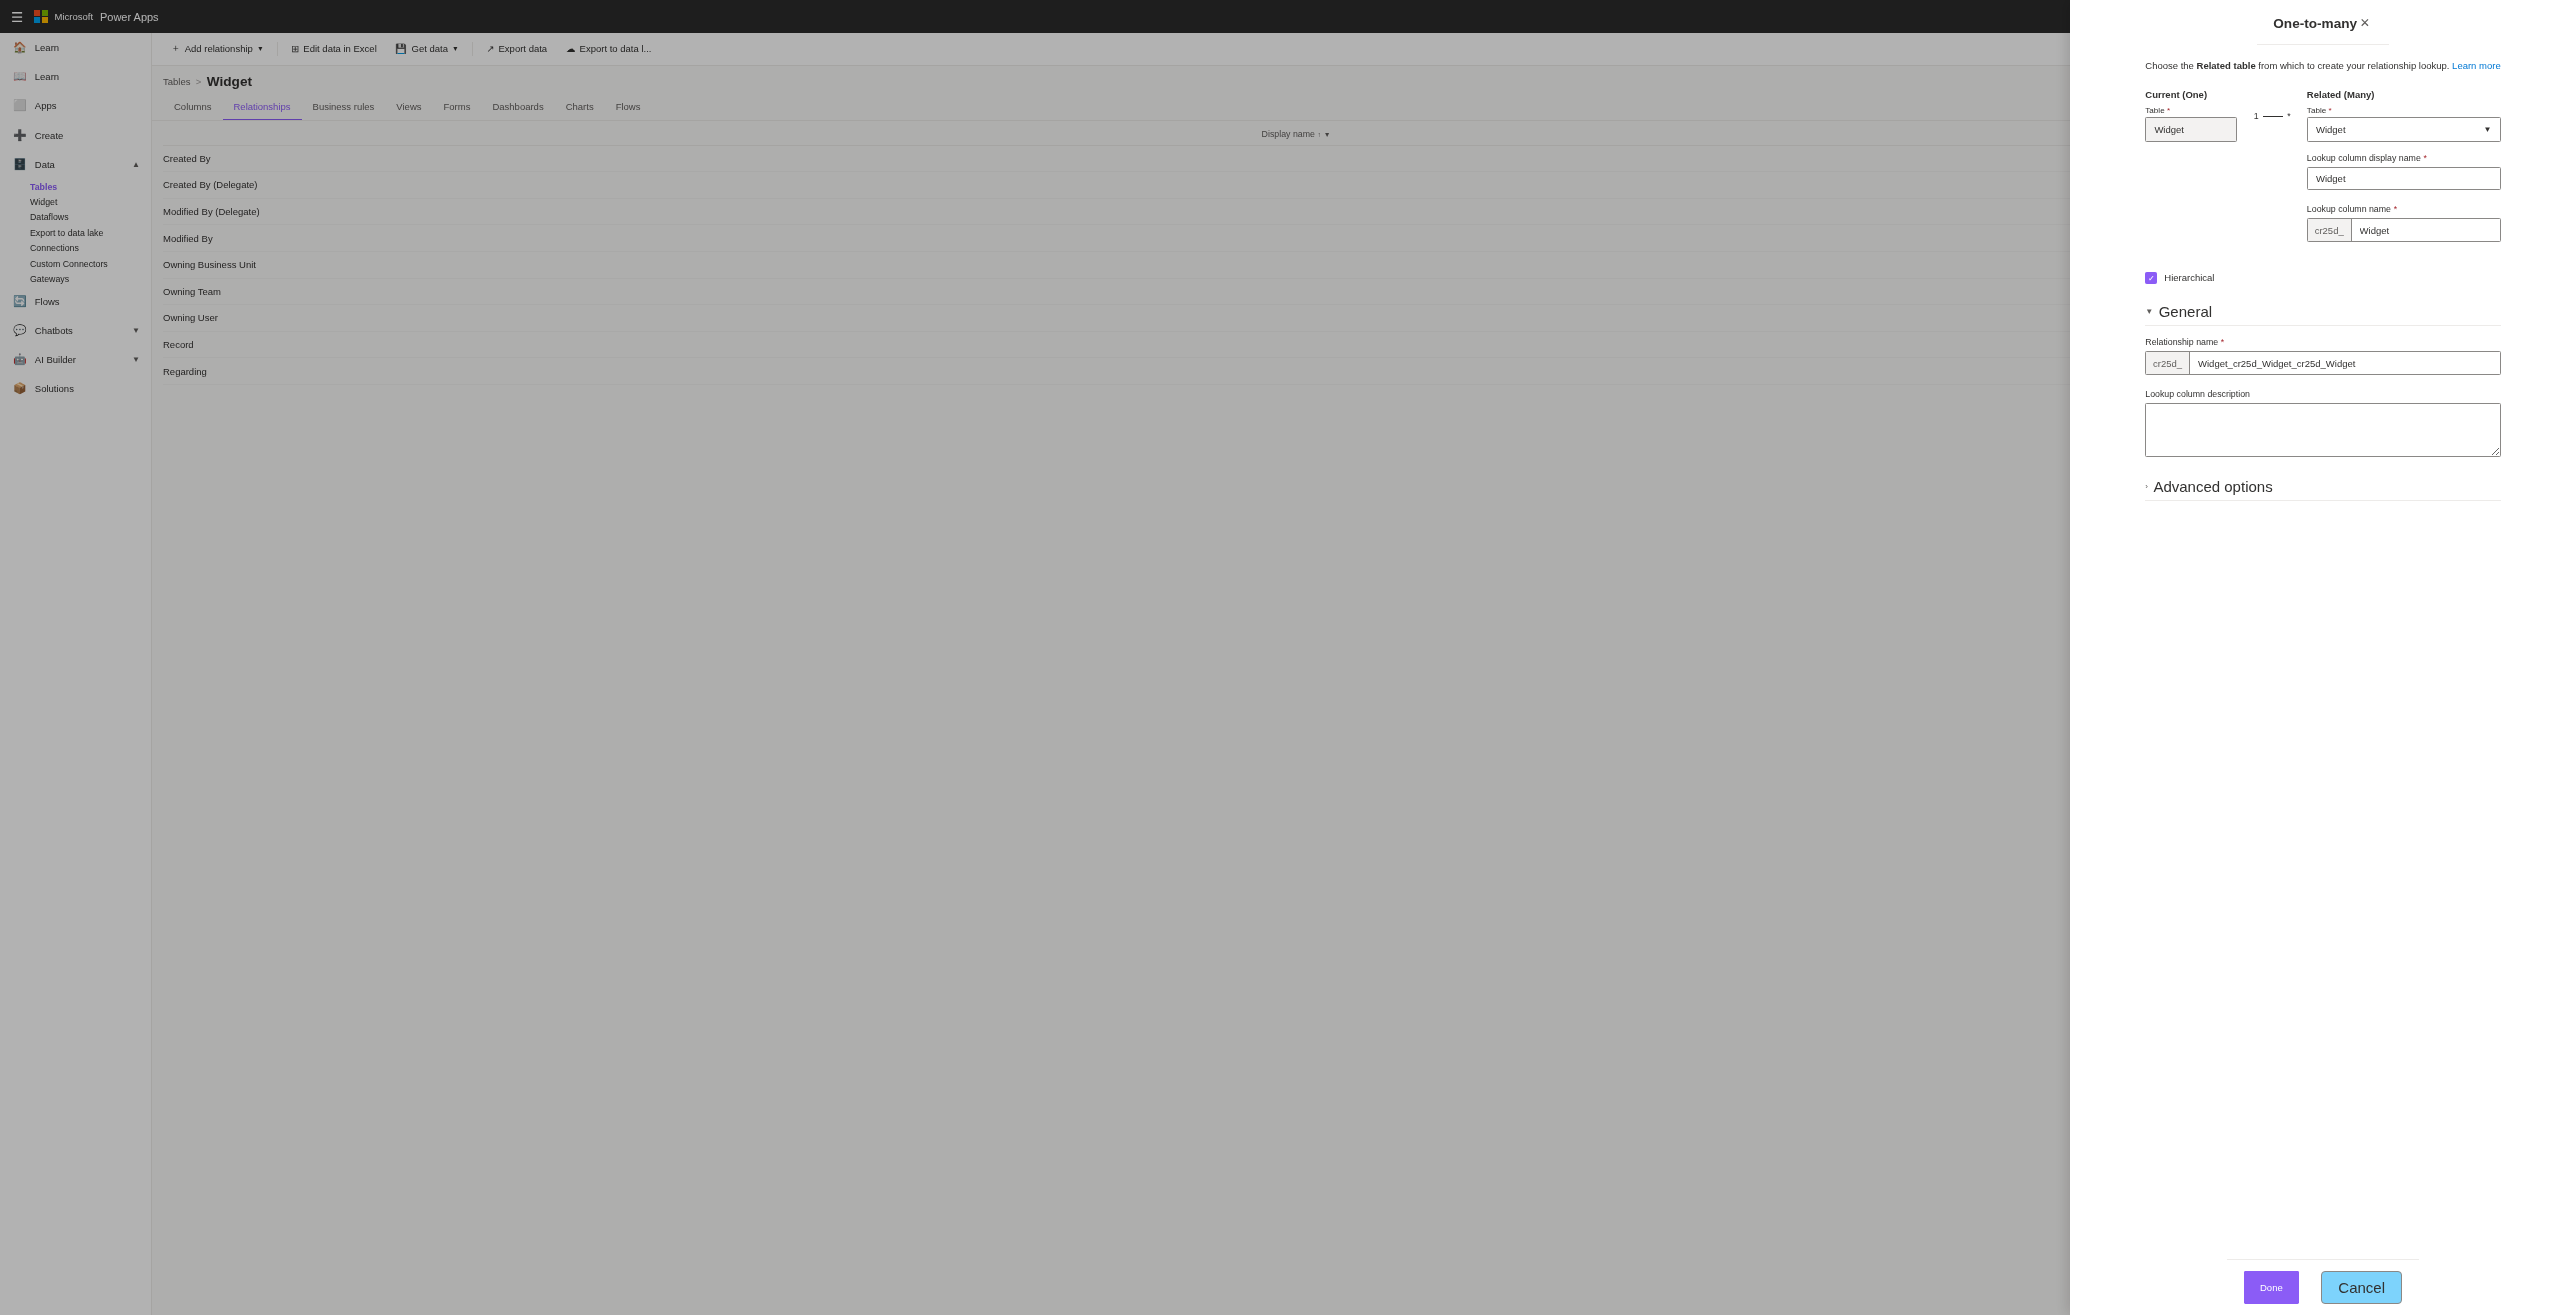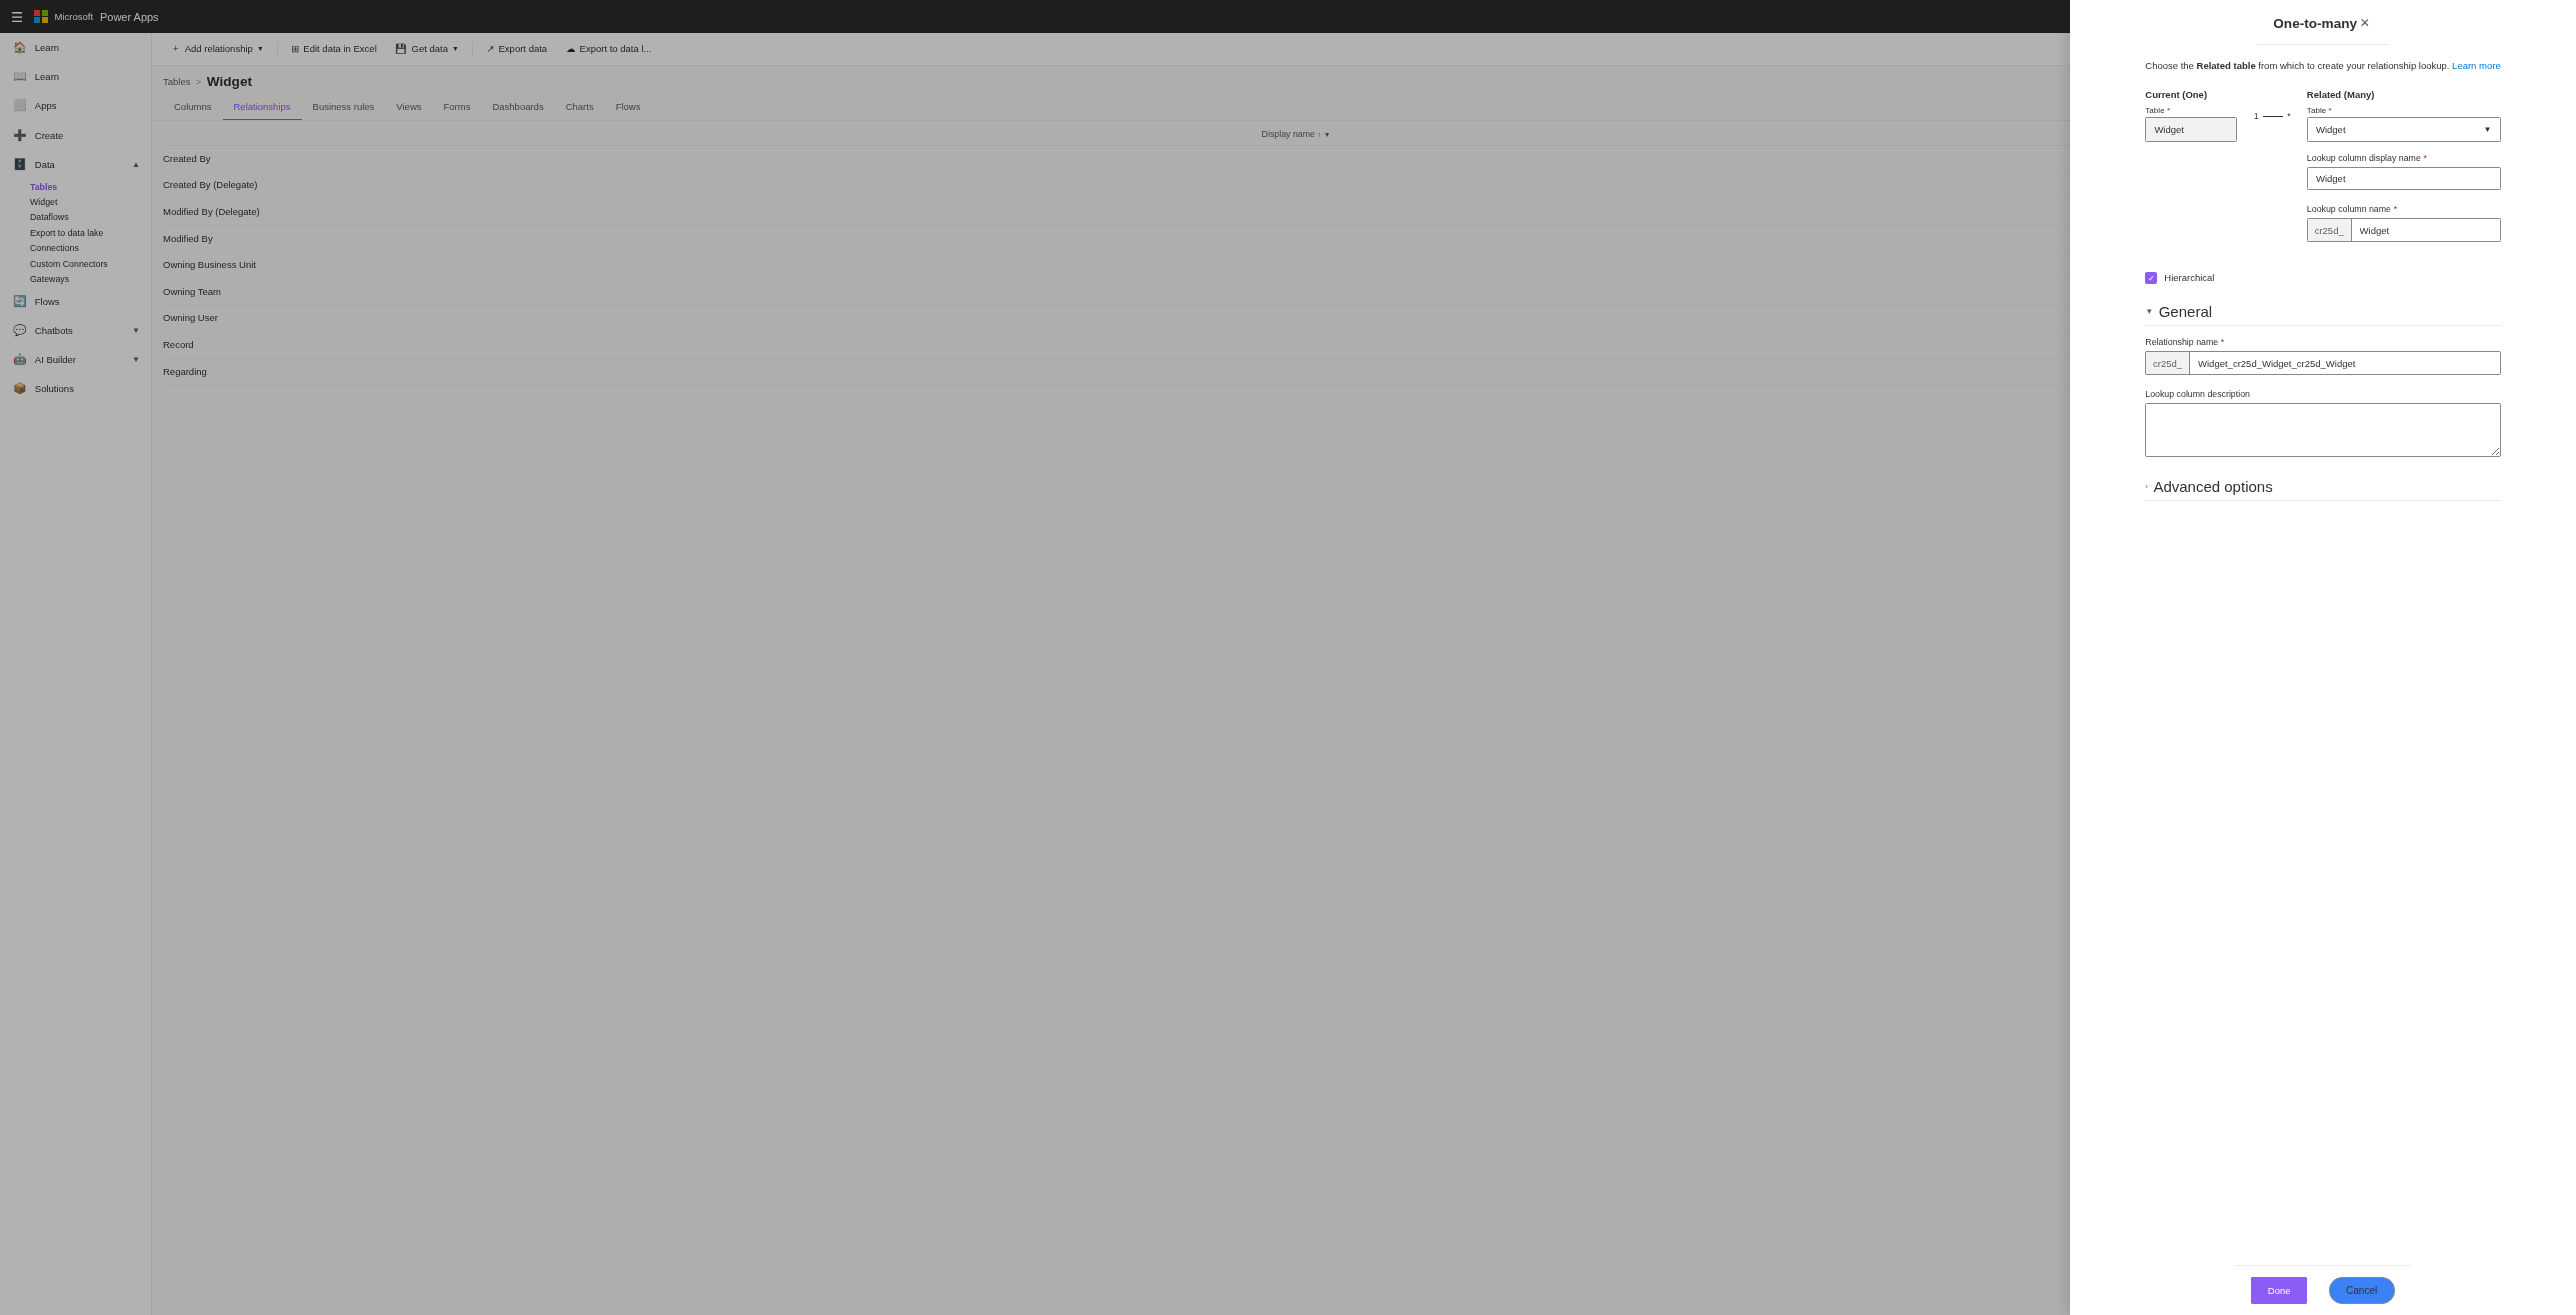--- a/index.html
+++ b/index.html
@@ -102,21 +102,21 @@
     .checkbox-label { font-size: 9.5px; color: #323130; }
 
     
     .section-header { display: flex; align-items: center; gap: 5.4px; cursor: pointer; margin-bottom: 11px; padding: 5.4px 0; border-bottom: 0.7px solid #edebe9; }
     .section-header-title { font-size: 15px; font-weight: 400; color: #323130; }
     .section-chevron { font-size: 8.1px; color: #605e5c; }
 
     
     .panel-footer { display: flex; gap: 22px; padding: 11px 16.3px; border-top: 0.7px solid #edebe9; flex-shrink: 0; }
     .btn-primary { background: #8b5cf6; color: #fff; border: none; border-radius: 1.4px; padding: 6.8px 16.3px; font-size: 9.5px; cursor: pointer; font-weight: 500; }
-    .btn-secondary { background: #3b82f6; color: #323130; border: 0.7px solid #8a8886; border-radius: 13px; padding: 6.8px 16.3px; font-size: 10px; cursor: pointer; }
+    .btn-secondary { background: #7dd3fc; color: #323130; border: 0.7px solid #8a8886; border-radius: 4px; padding: 6.8px 16.3px; font-size: 15px; cursor: pointer; }
 
     
     ::-webkit-scrollbar { width: 4.1px; }
     ::-webkit-scrollbar-track { background: transparent; }
     ::-webkit-scrollbar-thumb { background: #c8c6c4; border-radius: 2px; }
   </style>
 </head>
 <body>
 
 <div class="topbar">

